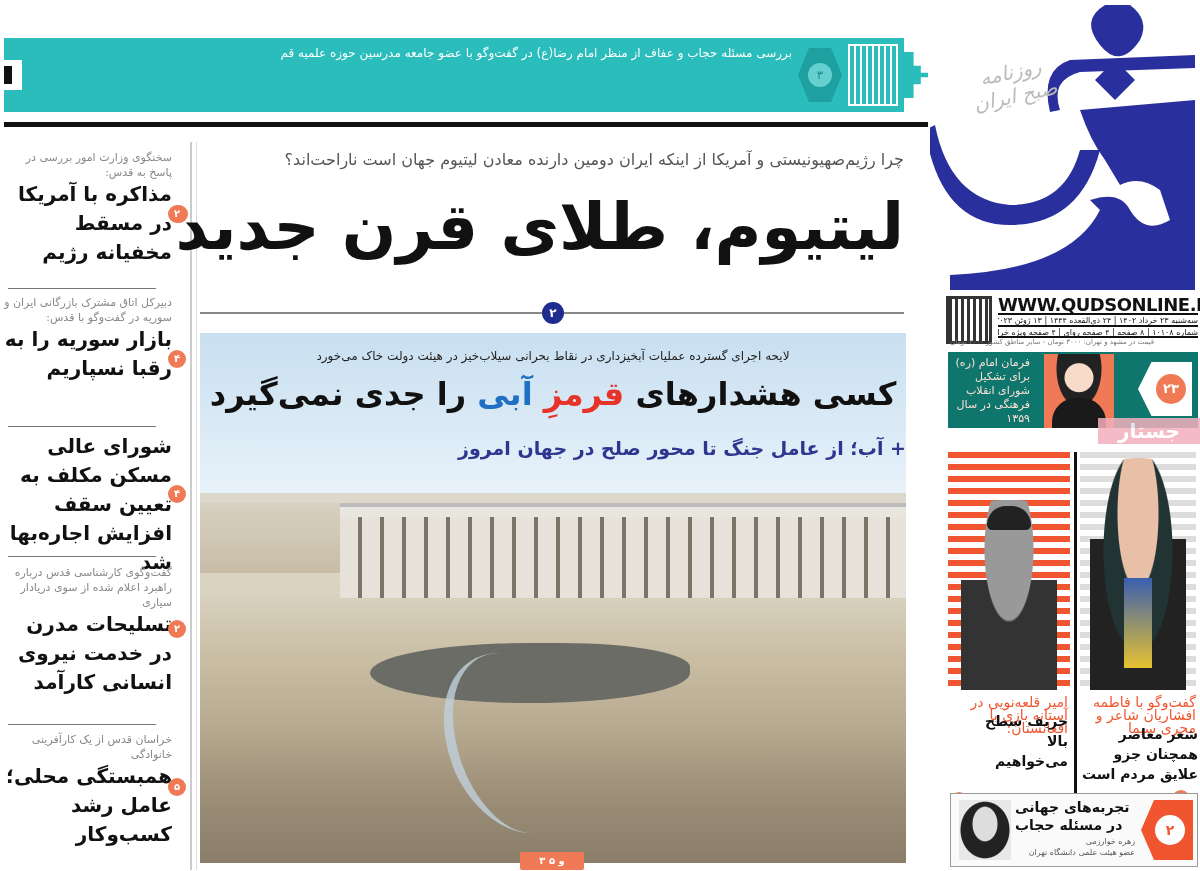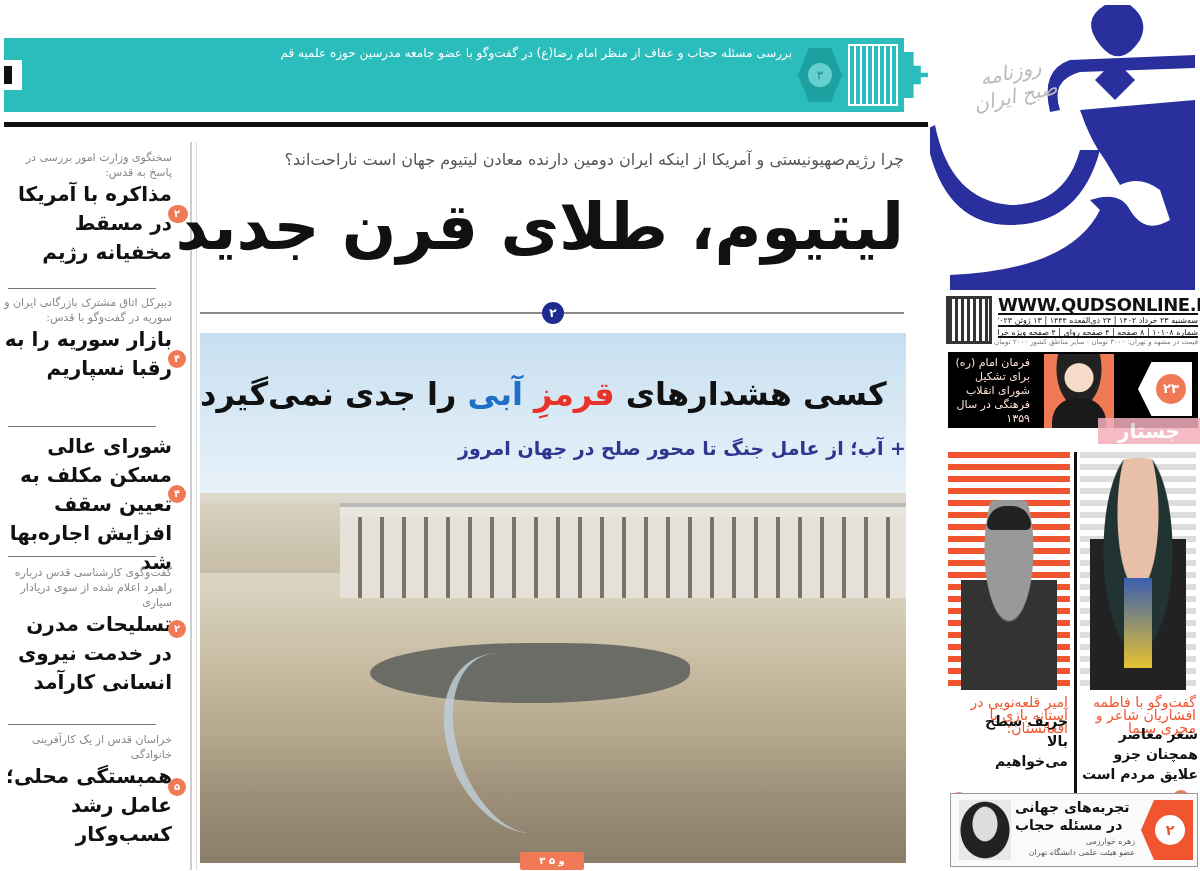--- a/index.html
+++ b/index.html
@@ -17,23 +17,23 @@
 #banner-tail{left:904px;top:52px;width:24px;height:46px;background:#2bbcbc;clip-path:polygon(0 0,40% 0,40% 30%,70% 30%,70% 45%,100% 45%,100% 55%,70% 55%,70% 70%,40% 70%,40% 100%,0 100%)}
 #banner-rule{left:4px;top:122px;width:924px;height:5px;background:#111}
 
 #logo{left:930px;top:0;width:270px;height:290px}
 #logo-tag{position:absolute;left:38px;top:60px;font-size:20px;color:#bbb;font-style:italic;direction:rtl;transform:rotate(-12deg);line-height:24px;width:90px;text-align:center}
 
 #qr{left:946px;top:296px;width:46px;height:48px;background:
  repeating-linear-gradient(90deg,#111 0 3px,#fff 3px 6px),#111;border:3px solid #111;opacity:.85}
 #url{left:998px;top:294px;width:200px;font-size:18px;font-weight:bold;color:#111;letter-spacing:-0.5px;text-align:right}
 .info-row{position:absolute;left:998px;width:200px;height:13px;border-top:2px solid #111;font-size:8px;direction:rtl;text-align:right;line-height:11px;white-space:nowrap;overflow:hidden}
-#price{left:946px;top:338px;width:252px;font-size:7px;color:#777;direction:rtl;text-align:right;white-space:nowrap;overflow:hidden}
-
-#imam{left:948px;top:352px;width:250px;height:76px;background:#000000}
+#price{left:902px;top:338px;width:252px;font-size:7px;color:#777;direction:rtl;text-align:right;white-space:nowrap;overflow:hidden}
+
+#imam{left:948px;top:352px;width:250px;height:76px;background:#0f766e}
 #imam-t{position:absolute;left:6px;top:4px;width:76px;font-size:11px;color:#fde0d5;direction:rtl;text-align:right;line-height:14px}
 #imam-photo{position:absolute;left:96px;top:2px;width:70px;height:74px;background:radial-gradient(circle at 50% 32%,#f6dcc8 0 14px,transparent 15px),radial-gradient(ellipse at 50% 20%,#222 0 22px,transparent 23px),linear-gradient(#f07a55,#f07a55);}
 #imam-photo:after{content:"";position:absolute;left:8px;bottom:0;width:54px;height:30px;background:#1a1a1a;border-radius:24px 24px 0 0}
 #imam-hex{position:absolute;right:6px;top:10px;width:54px;height:54px;background:#fff;clip-path:polygon(25% 0,100% 0,100% 100%,25% 100%,0 50%)}
 #imam-hex span{position:absolute;right:6px;top:12px;width:30px;height:30px;border-radius:50%;background:#f07a55;color:#fff;font-size:13px;font-weight:bold;text-align:center;line-height:30px}
 #jaar{left:1098px;top:418px;width:102px;height:26px;background:#f3b0bd;color:#fff;font-size:20px;font-weight:bold;text-align:center;line-height:26px;opacity:.85}
 
 #prof-r{left:1080px;top:452px;width:116px;height:238px;background:repeating-linear-gradient(180deg,#ddd 0 6px,#fff 6px 12px)}
 #prof-l{left:948px;top:452px;width:122px;height:238px;background:repeating-linear-gradient(180deg,#f05530 0 6px,#fff 6px 12px)}
 #prof-div{left:1074px;top:452px;width:3px;height:358px;background:#111}
@@ -60,21 +60,21 @@
 #left-vline{left:190px;top:142px;width:2px;height:728px;background:#ccc}
 #left-vline2{left:196px;top:142px;width:1px;height:728px;background:#ddd}
 
 #photo{left:200px;top:333px;width:706px;height:530px;background:linear-gradient(180deg,#c8dff0 0,#e8f2fa 160px,#ddd8cc 160px,#d9d2bf 260px,#c8bca2 330px,#b5a88e 400px,#9d8f78 460px,#8a7e6a 530px)}
 #dam{position:absolute;left:140px;top:170px;width:566px;height:95px;background:repeating-linear-gradient(90deg,#e6e2da 0 18px,#7c7466 18px 22px);border-top:4px solid #bbb}
 #dam:before{content:"";position:absolute;left:0;top:0;width:100%;height:10px;background:#e9e6df}
 #dam-l{position:absolute;left:0;top:170px;width:150px;height:70px;background:linear-gradient(#d8d0c0,#c7bda7)}
 #water{position:absolute;left:170px;top:310px;width:320px;height:60px;background:#6c6c66;border-radius:50% 40% 50% 50%}
 #stream{position:absolute;left:245px;top:320px;width:140px;height:180px;border-left:10px solid #c0d0dc;border-radius:60% 0 0 40%;transform:skewX(18deg);opacity:.8}
 #photo-kicker{position:absolute;top:16px;left:0;width:100%;font-size:12px;color:#222;direction:rtl;text-align:center}
-#photo-title{position:absolute;top:42px;left:0;width:100%;font-size:32px;font-weight:bold;color:#111;direction:rtl;text-align:left;white-space:nowrap;letter-spacing:-1px}
+#photo-title{position:absolute;top:42px;left:0;width:100%;font-size:32px;font-weight:bold;color:#111;direction:rtl;text-align:center;white-space:nowrap;letter-spacing:-1px}
 #photo-title .red{color:#e8332a}
 #photo-title .blue{color:#1f6fc4}
 #photo-sub{position:absolute;top:104px;left:0;width:100%;font-size:19px;font-weight:bold;color:#2e3790;direction:rtl;text-align:right;white-space:nowrap}
 
 .lc{position:absolute;left:4px;width:168px;direction:rtl;text-align:right}
 .lc .k{font-size:11px;color:#888;line-height:15px}
 .lc .t{font-size:20px;font-weight:bold;color:#111;line-height:29px;letter-spacing:-0.5px}
 .lc-rule{position:absolute;left:8px;width:148px;height:1px;background:#777}
 </style>
 </head>
@@ -151,20 +151,21 @@
 <div id="headline" class="abs">لیتیوم، طلای قرن جدید</div>
 <div class="pg" style="left:170px;top:205px">۲</div>
 <div id="hl-rule" class="abs"></div>
 <div class="blue-dot" style="left:542px;top:302px">۲</div>
 
 <div id="photo" class="abs">
   <div id="dam-l"></div>
   <div id="dam"></div>
   <div id="water"></div>
   <div id="stream"></div>
+  <div id="photo-kicker">لایحه اجرای گسترده عملیات آبخیزداری در نقاط بحرانی سیلاب‌خیز در هیئت دولت خاک می‌خورد</div>
   <div id="photo-title"><span>کسی هشدارهای </span><span class="red">قرمزِ </span><span class="blue">آبی</span><span> را جدی نمی‌گیرد</span></div>
   <div id="photo-sub">+ آب؛ از عامل جنگ تا محور صلح در جهان امروز</div>
 </div>
 <div class="pg" style="left:520px;top:852px;width:64px;border-radius:2px">۳ و ۵</div>
 
 <div class="lc" style="top:150px">
   <div class="k">سخنگوی وزارت امور بررسی در پاسخ به قدس:</div>
   <div class="t">مذاکره با آمریکا در مسقط مخفیانه رژیم</div>
 </div>
 <div class="pg" style="left:168px;top:205px">۲</div>

